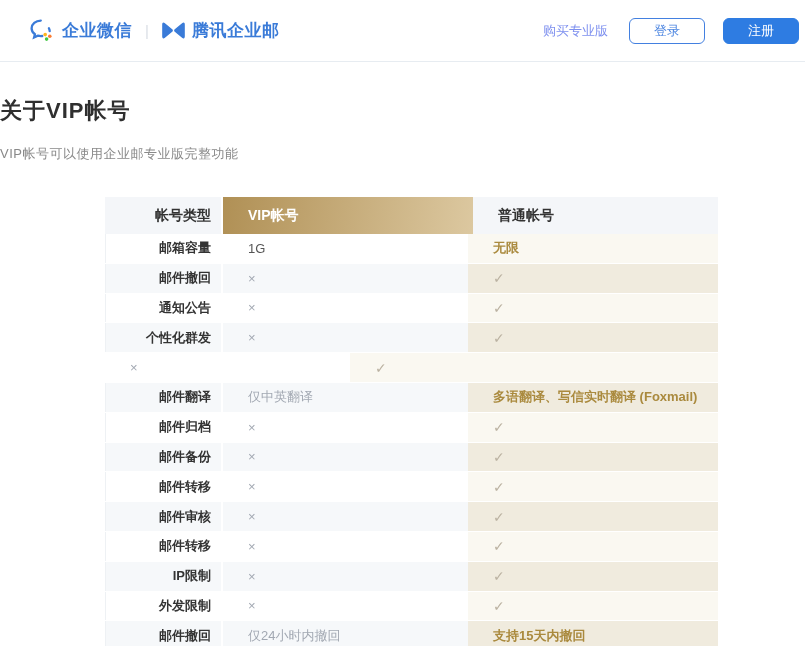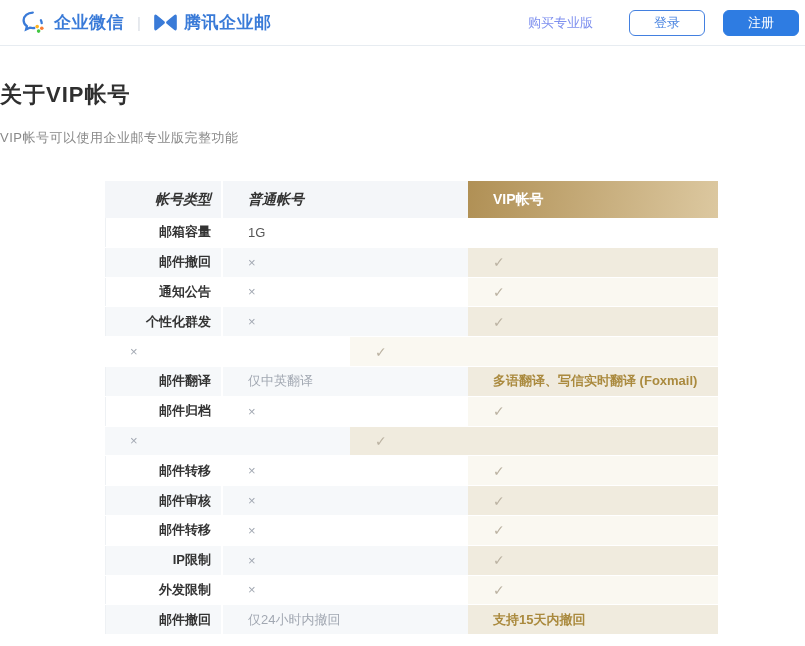--- a/index.html
+++ b/index.html
@@ -13,46 +13,46 @@
   }
   *{box-sizing:border-box;}
   html,body{margin:0;padding:0;}
   body{
     width:805px;height:646px;background:#ffffff;overflow:hidden;
     font-family:"Liberation Sans","DejaVu Sans",sans-serif;
     -webkit-font-smoothing:antialiased;
   }
   
   .nav{
-    height:46px;display:flex;align-items:center;
-    padding:0 6px 0 22px;border-bottom:1px solid #e7ecf1;background:#fff;
+    height:62px;display:flex;align-items:center;
+    padding:0 6px 0 30px;border-bottom:1px solid #e7ecf1;background:#fff;
   }
   .brand{display:flex;align-items:center;gap:7px;cursor:pointer;}
   .brand-text{color:var(--brand-blue);font-weight:bold;font-size:17px;letter-spacing:.5px;}
   .brand-divider{color:#d9dee5;font-size:15px;margin:0 13px;font-weight:normal;}
   .nav-spacer{flex:1;}
-  .buy-link{color:var(--buy-blue);font-size:13px;margin-right:36px;cursor:pointer;}
+  .buy-link{color:var(--buy-blue);font-size:13px;margin-right:21px;cursor:pointer;}
   .btn{
     width:76px;height:26px;border-radius:6px;font-size:13px;line-height:24px;
     text-align:center;cursor:pointer;font-family:inherit;
   }
   .btn-login{background:#fff;border:1px solid #4380e0;color:#4a84e0;margin-right:18px;}
   .btn-register{background:var(--register-bg);border:1px solid var(--register-bg);color:#fff;}
   
   .hero{ }
   .hero-title{margin:34px 0 0 0;font-size:22px;font-weight:bold;color:#2f2f2f;letter-spacing:1px;}
   .hero-subtitle{margin-top:19px;font-size:13px;color:#898989;letter-spacing:.5px;}
   
   .table{width:613px;margin:34px 0 0 105px;font-size:13px;}
   .t-head{display:flex;height:37px;}
   .cell{display:flex;align-items:center;}
   .c1{width:118px;justify-content:flex-end;padding-right:10px;border-right:2px solid #fff;}
   .c2{width:245px;padding-left:25px;}
   .c3{flex:1;padding-left:25px;}
-  .t-head .c1,.t-head .c2{background:#f4f6f9;font-weight:bold;font-size:14px;color:#333;font-style:italic;}
+  .t-head .c1,.t-head .c2{background:#f4f6f9;font-weight:bold;font-size:14px;color:#333;}
   .t-head .c3{
     background:linear-gradient(97deg,var(--vip-grad-start),var(--vip-grad-end));
     color:#fff;font-weight:bold;font-size:14px;
   }
   .t-row{display:flex;height:29.8px;}
   .t-row .c1{font-weight:bold;color:#333;border-right:2px solid #fff;box-shadow:1px 0 0 #eef1f4 inset;}
   .t-row .c2{color:#555;}
   .t-row .c2.muted{color:#a2a8b2;}
   .t-row.even .c1,.t-row.even .c2{background:#ffffff;}
   .t-row.even .c3{background:#faf8f1;}
@@ -95,27 +95,28 @@
 </div>
 
 <div class="hero">
   <div class="hero-title">关于VIP帐号</div>
   <div class="hero-subtitle">VIP帐号可以使用企业邮专业版完整功能</div>
 </div>
 
 <div class="table">
   <div class="t-head">
     <div class="cell c1">帐号类型</div>
+    <div class="cell c3">VIP帐号</div>
     <div class="cell c2">普通帐号</div>
-    <div class="cell c3">VIP帐号</div>
   </div>
   <div>
   <div class="t-row even">
     <div class="cell c1">邮箱容量</div>
     <div class="cell c2">1G</div>
+    <div class="cell c3 gold">无限</div>
   </div>
 
   <div class="t-row odd">
     <div class="cell c1">邮件撤回</div>
     <div class="cell c2 muted">×</div>
     <div class="cell c3 check">✓</div>
   </div>
 
   <div class="t-row even">
     <div class="cell c1">通知公告</div>
@@ -140,20 +141,21 @@
     <div class="cell c3 gold">多语翻译、写信实时翻译 (Foxmail)</div>
   </div>
 
   <div class="t-row even">
     <div class="cell c1">邮件归档</div>
     <div class="cell c2 muted">×</div>
     <div class="cell c3 check">✓</div>
   </div>
 
   <div class="t-row odd">
+    <div class="cell c1">邮件备份</div>
     <div class="cell c2 muted">×</div>
     <div class="cell c3 check">✓</div>
   </div>
 
   <div class="t-row even">
     <div class="cell c1">邮件转移</div>
     <div class="cell c2 muted">×</div>
     <div class="cell c3 check">✓</div>
   </div>
 

